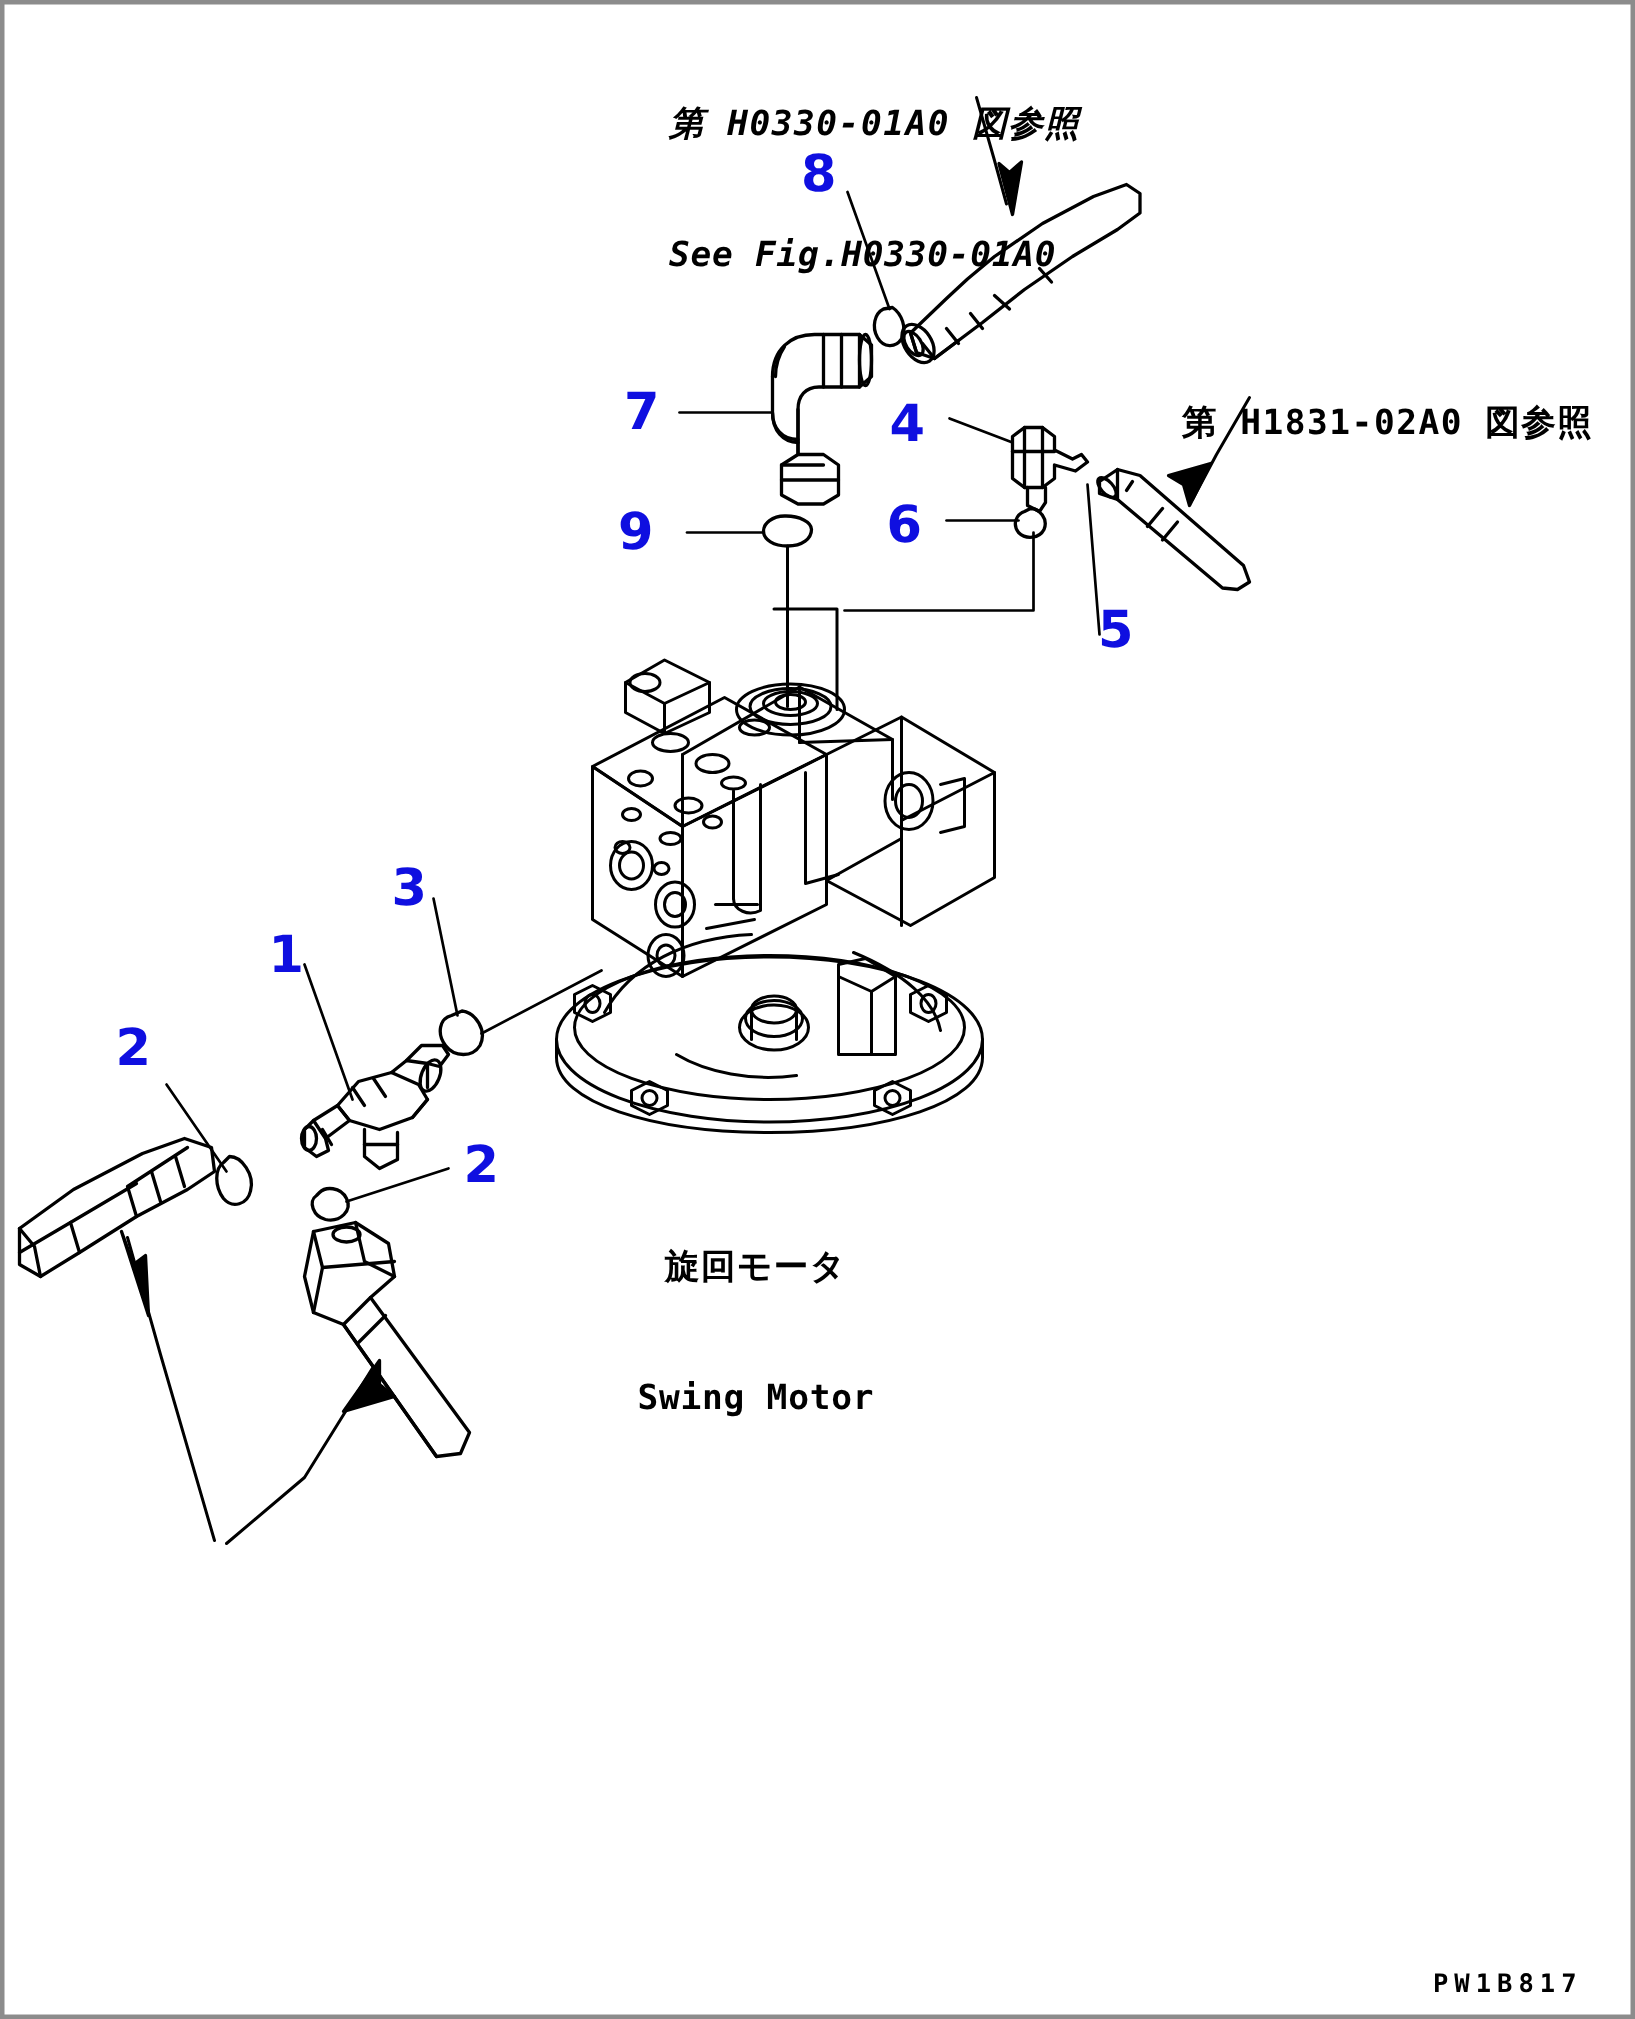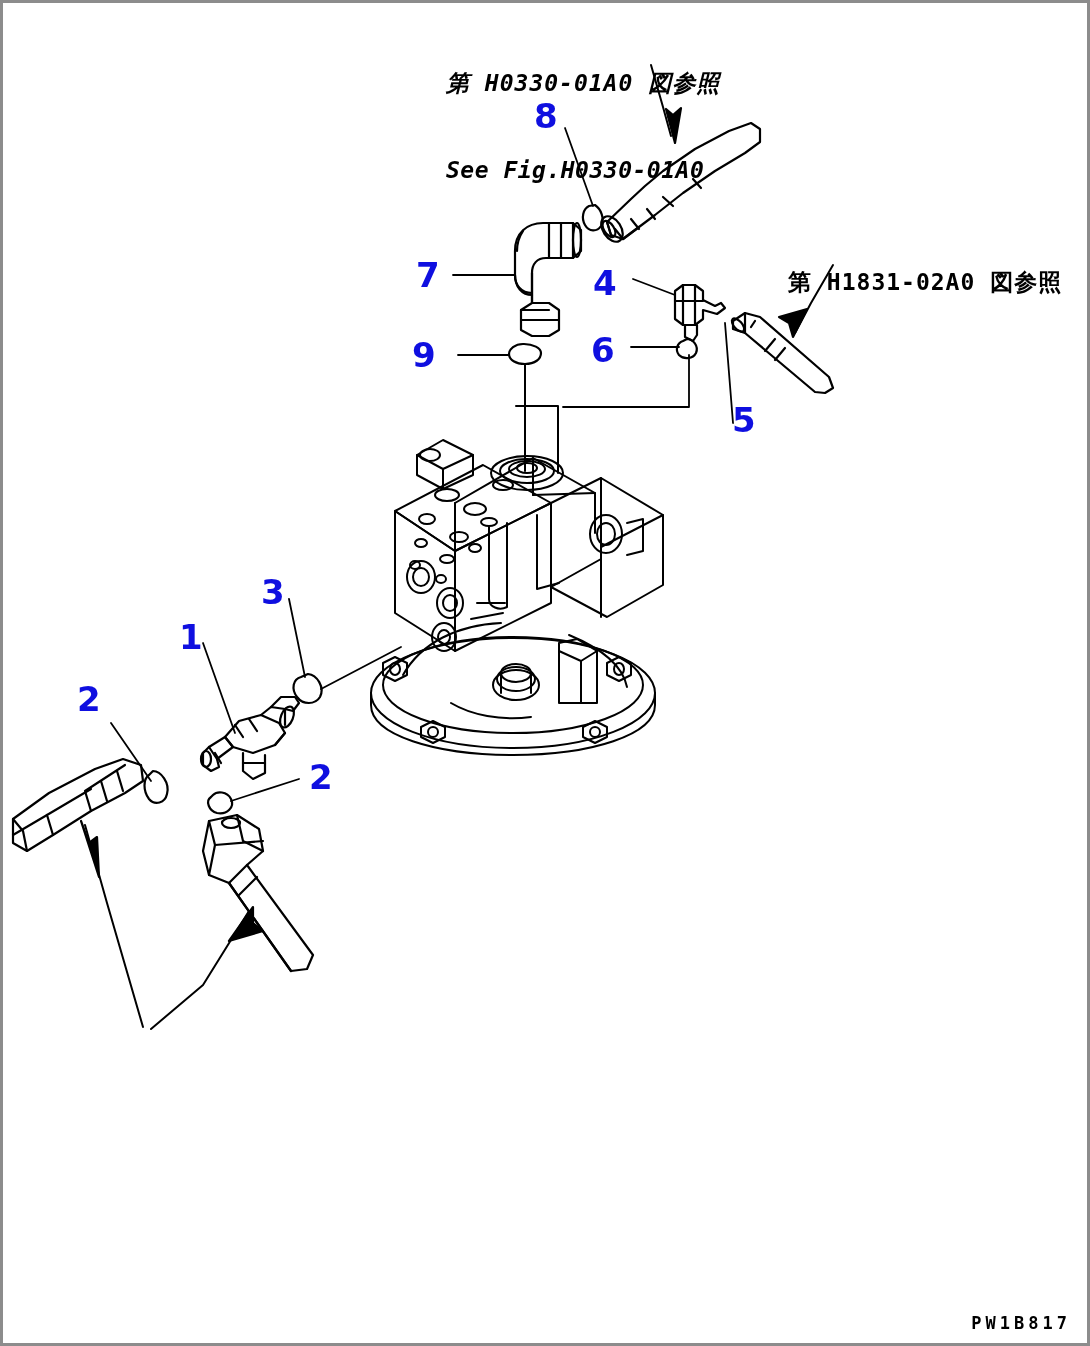--- a/index.html
+++ b/index.html
@@ -41,21 +41,21 @@
     position: absolute;
     color: #0f0fe0;
     font-family: "DejaVu Sans", sans-serif;
     font-weight: 700;
     font-size: 34px;
     line-height: 34px;
     white-space: pre;
   }
   .partcode {
     position: absolute;
-    right: 16px;
+    right: 32px;
     bottom: 10px;
     color: #000;
     font-family: "DejaVu Sans Mono", monospace;
     font-size: 17px;
     font-weight: 700;
     letter-spacing: 4px;
     white-space: pre;
   }
   .ref-top     { left: 443px; top: 8px; font-style: italic; }
   .ref-right   { left: 746px; top: 207px; margin-left: 39px; }
@@ -298,20 +298,24 @@
   <div class="lbl ref-top">
     <div class="jp">第 H0330-01A0 図参照</div>
     <div>See Fig.H0330-01A0</div>
   </div>
 
   <div class="lbl ref-right">
     <div class="jp">第 H1831-02A0 図参照</div>
   </div>
 
 
+  <div class="lbl motor-name">
+    <div class="jp">旋回モータ</div>
+    <div>Swing Motor</div>
+  </div>
 
   <div class="partcode">PW1B817</div>
 
   <div id="callout-layer">
       <div class="callout" style="left: 176px; top: 617px; color: rgb(15, 15, 224);">1</div>
       <div class="callout" style="left: 74px; top: 679px; color: rgb(15, 15, 224);">2</div>
       <div class="callout" style="left: 306px; top: 757px; color: rgb(15, 15, 224);">2</div>
       <div class="callout" style="left: 258px; top: 572px; color: rgb(15, 15, 224);">3</div>
       <div class="callout" style="left: 590px; top: 263px; color: rgb(15, 15, 224);">4</div>
       <div class="callout" style="left: 729px; top: 400px; color: rgb(15, 15, 224);">5</div>

